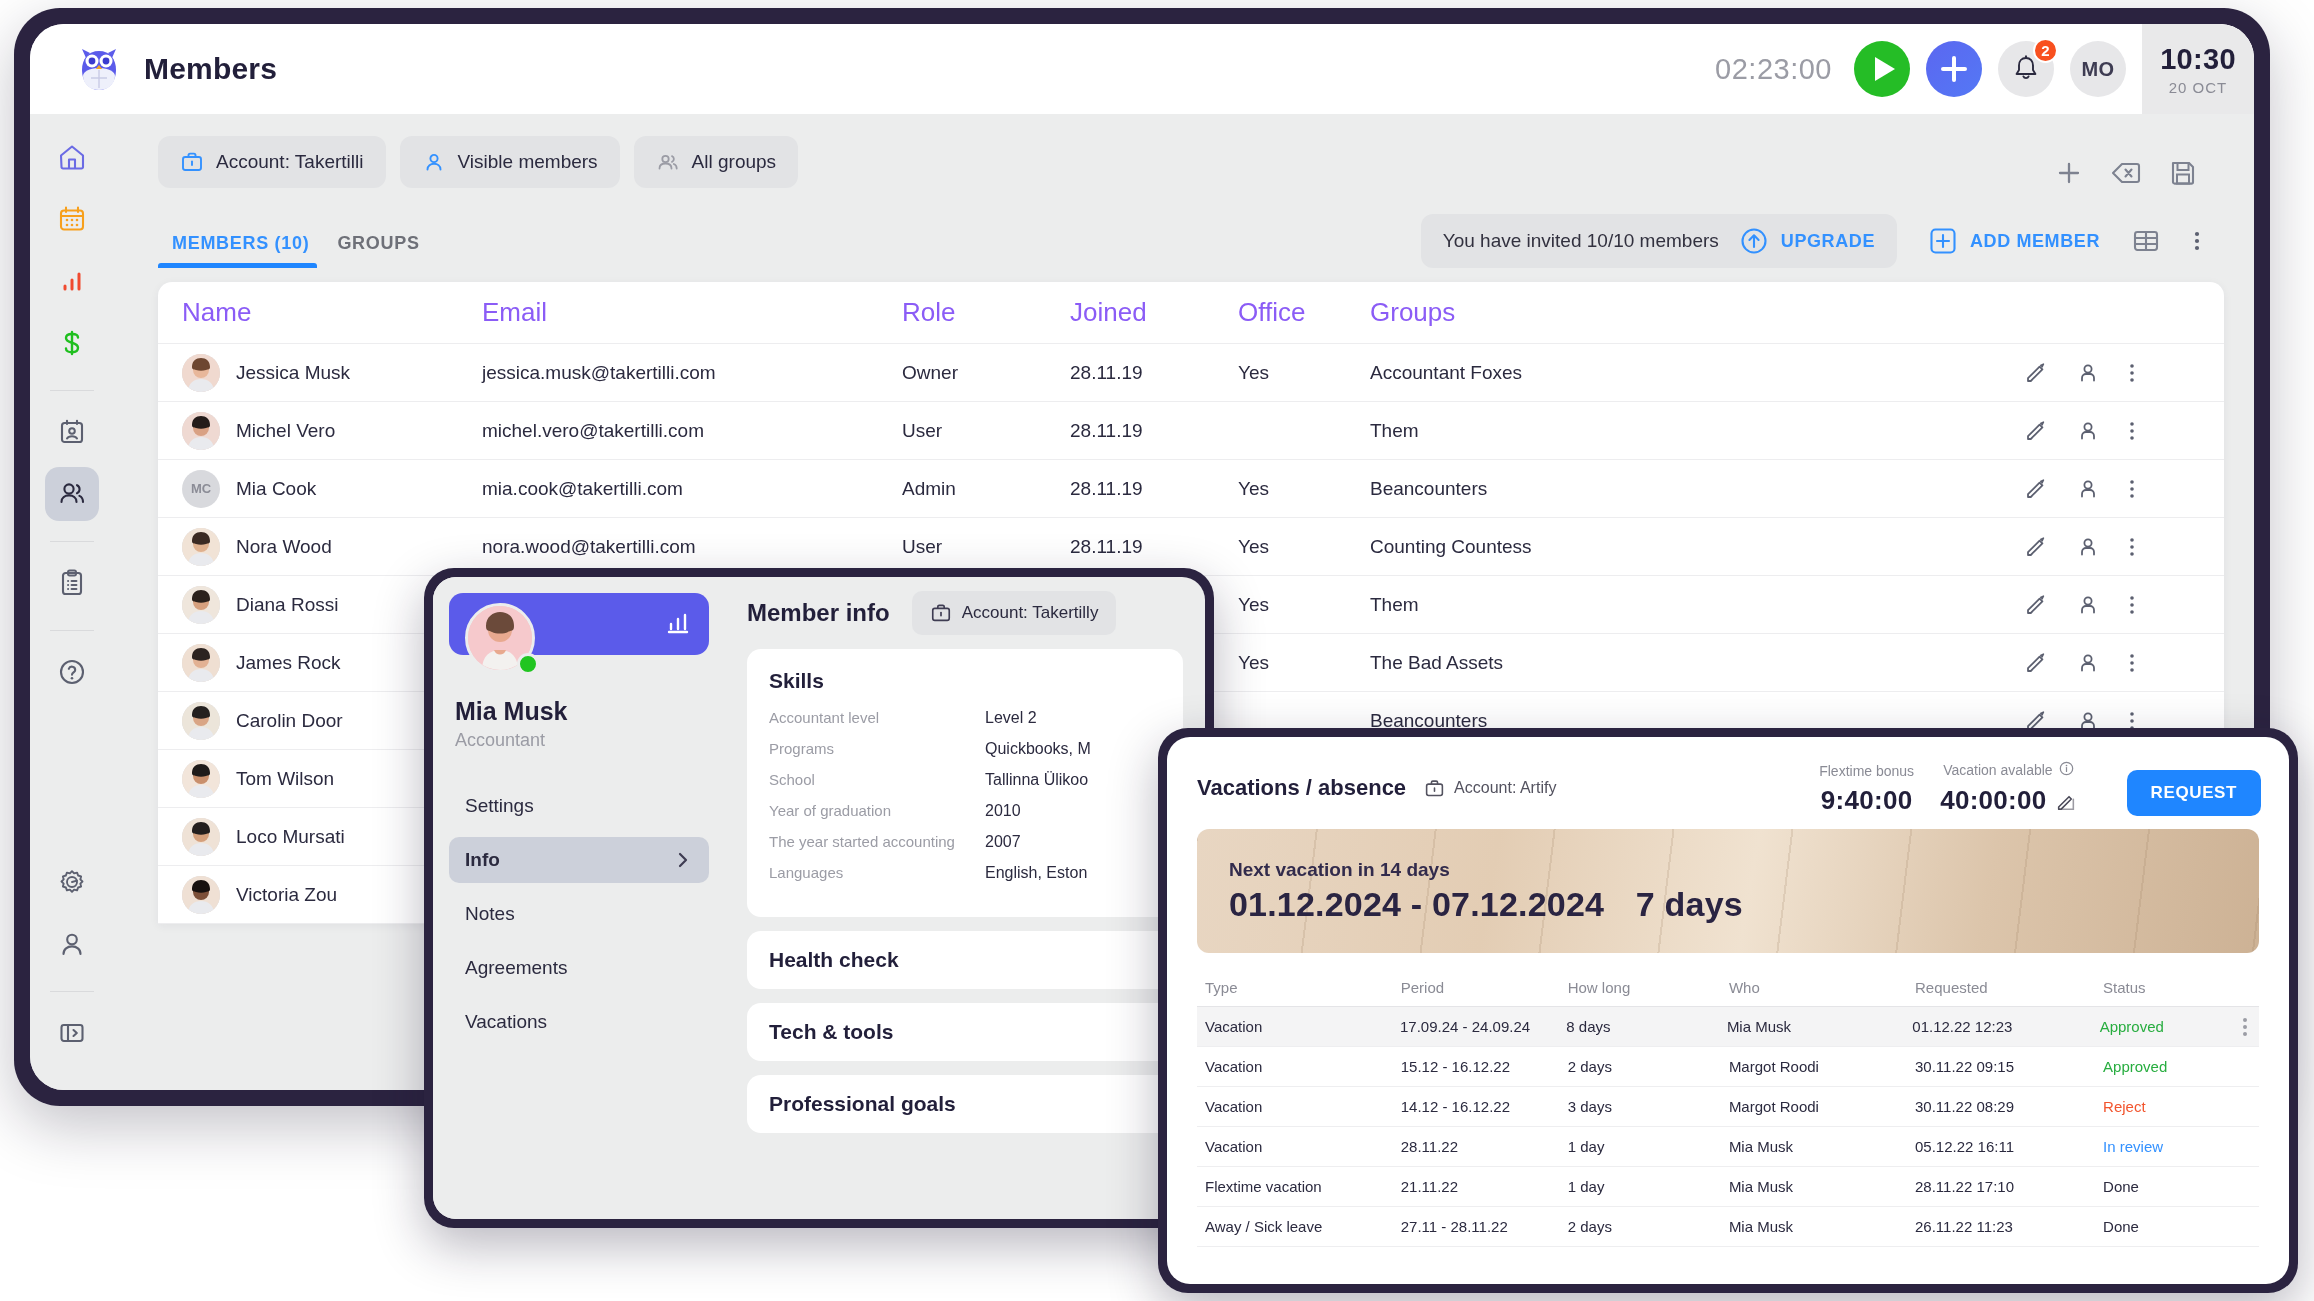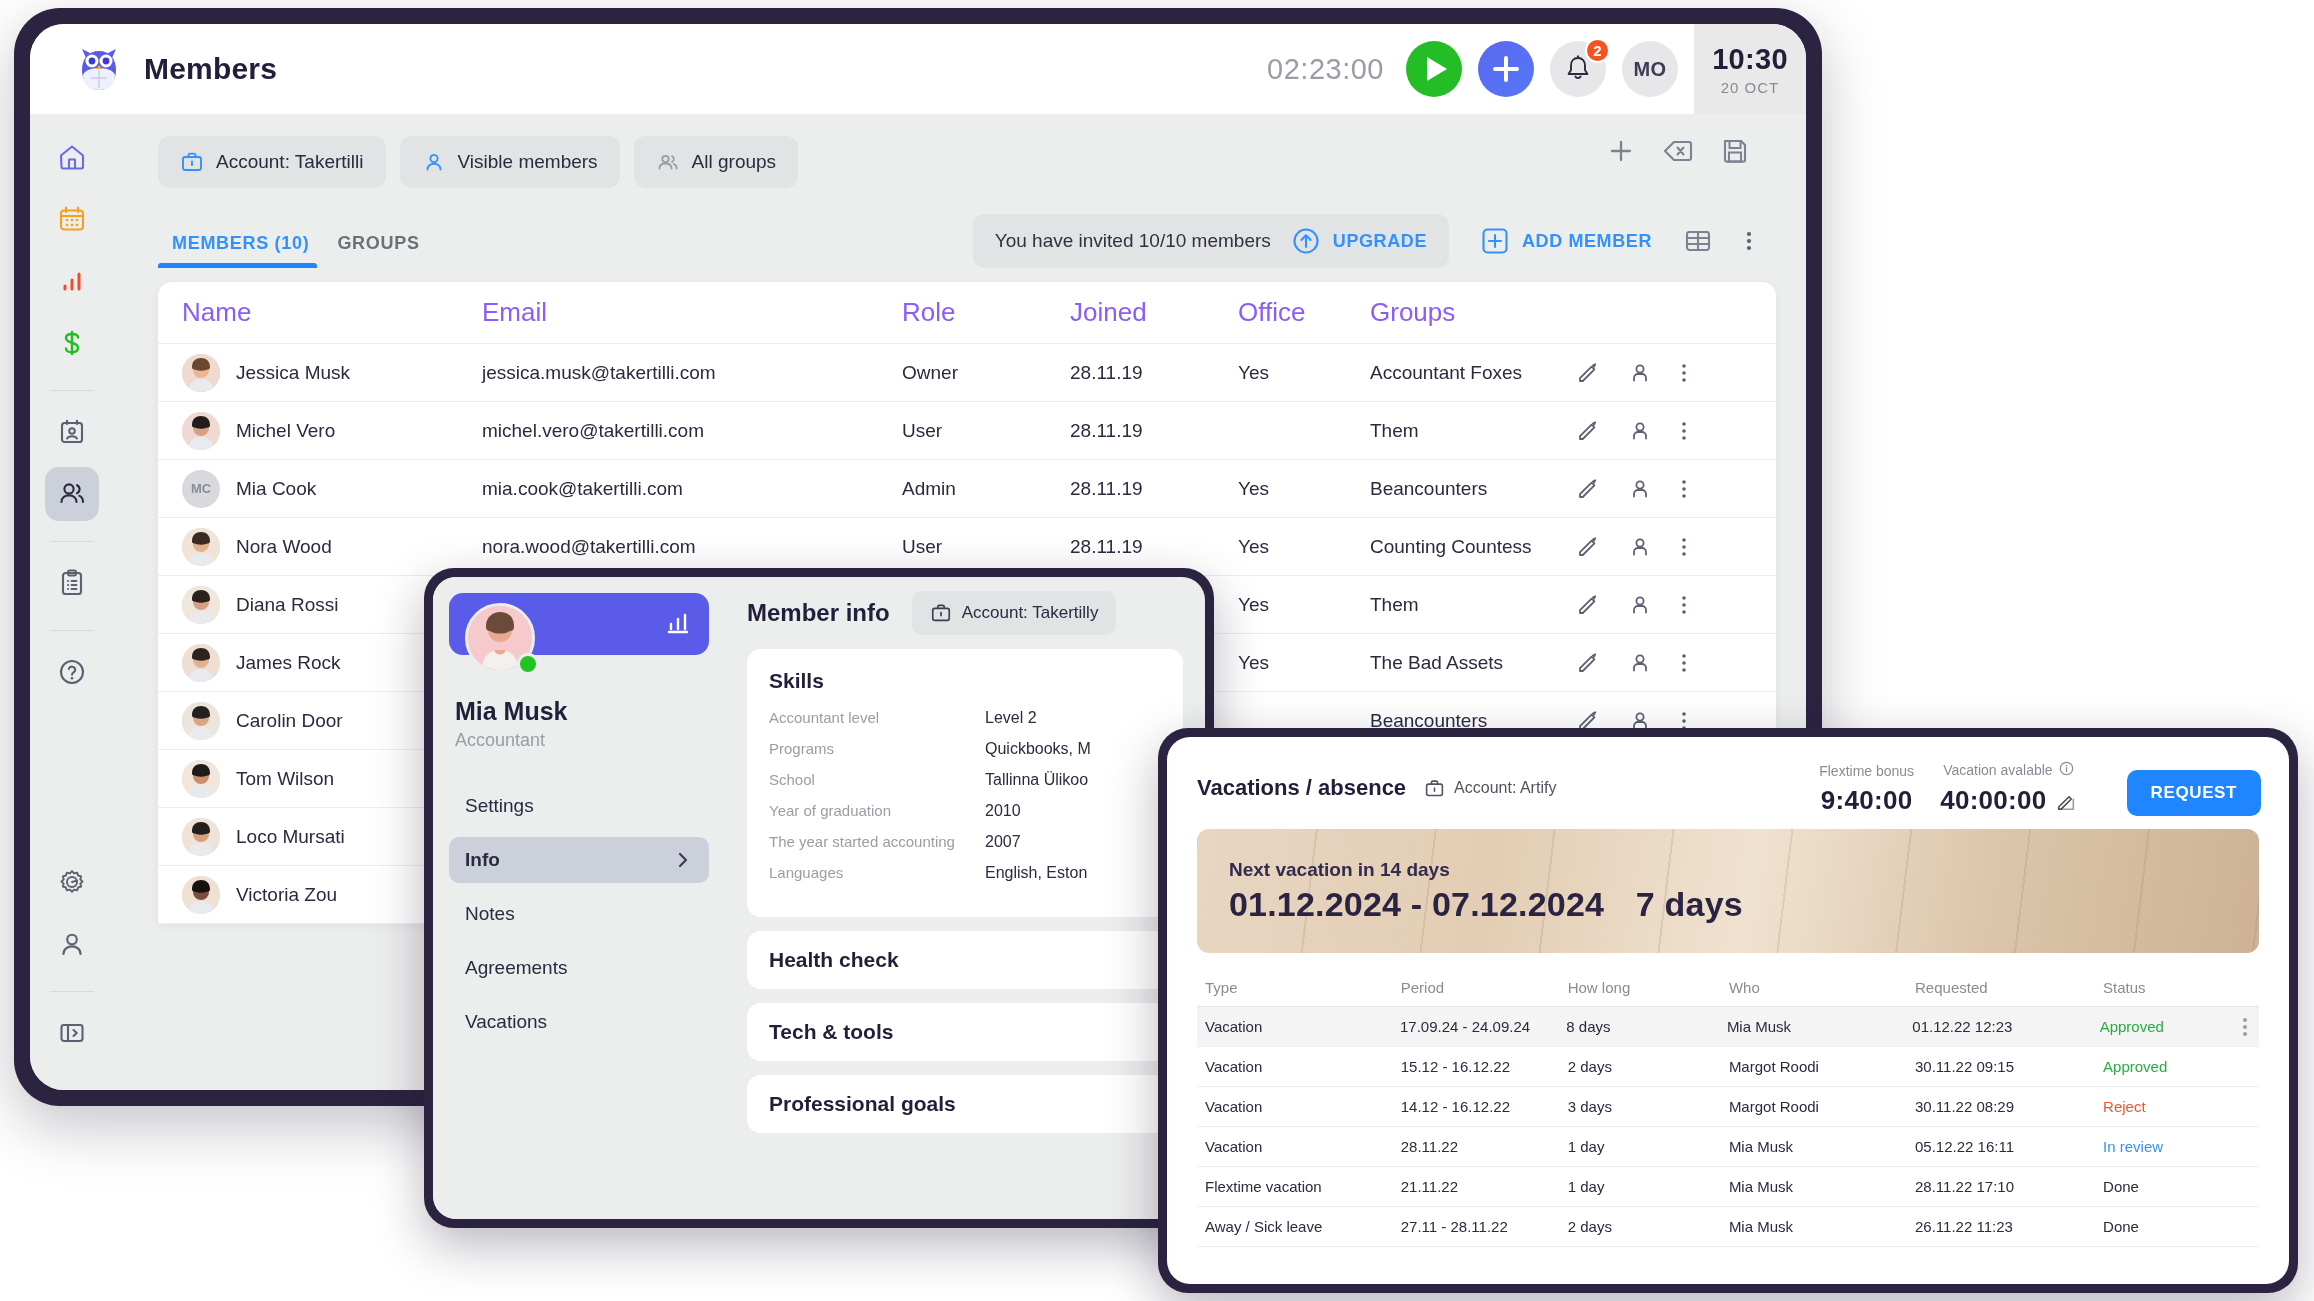--- a/index.html
+++ b/index.html
@@ -7,21 +7,21 @@
     width: 2314px; height: 1301px;
     background: #ffffff;
     font-family: "Liberation Sans", sans-serif;
     overflow: hidden;
   }
   #stage { position: relative; width: 2314px; height: 1301px; }
 
   
   .device-frame {
     position: absolute; left: 14px; top: 8px;
-    width: 1808px; height: 1098px;
+    width: 2256px; height: 1098px;
     background: #2b2340;
     border-radius: 46px;
     box-shadow: 0 20px 60px rgba(20,15,40,.25);
   }
   .device-screen {
     position: absolute; left: 16px; top: 16px; right: 16px; bottom: 16px;
     background: #eceded;
     border-radius: 34px;
     overflow: hidden;
   }
@@ -80,21 +80,21 @@
     display:flex; align-items:center; justify-content:center; margin-bottom: 8px;
     cursor:pointer;
   }
   .side-icon.active { background:#ccd0da; }
   .side-sep { width: 44px; height: 1px; background:#d9dadc; margin: 12px 0 14px; }
   .side-bottom { margin-top:auto; display:flex; flex-direction:column; align-items:center; padding-bottom:22px;}
 
   
   .content { position:absolute; left:84px; top:90px; right:0; bottom:0; background:#eceded; }
 
-  .filterbar { display:flex; align-items:flex-start; padding: 22px 30px 0 44px; }
+  .filterbar { display:flex; align-items:flex-end; padding: 22px 30px 0 44px; }
   .chip {
     display:flex; align-items:center; height:52px; padding: 0 22px;
     background:#e2e3e5; border-radius: 12px; margin-right: 14px;
     font-size: 19px; color:#2b2a3f; cursor:pointer;
   }
   .chip .ic { margin-right: 12px; display:flex; }
   .tool-right { margin-left:auto; display:flex; align-items:center; gap: 26px; padding-right: 26px;}
   .tool-ic { cursor:pointer; display:flex; }
 
   

